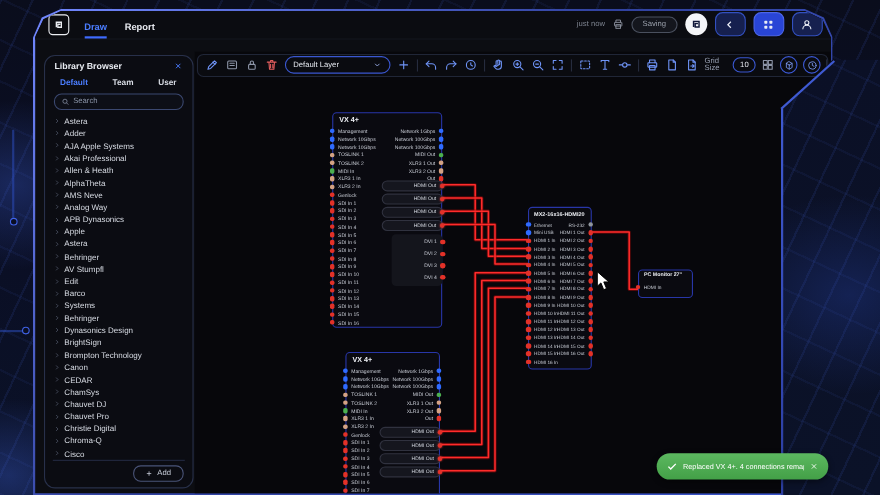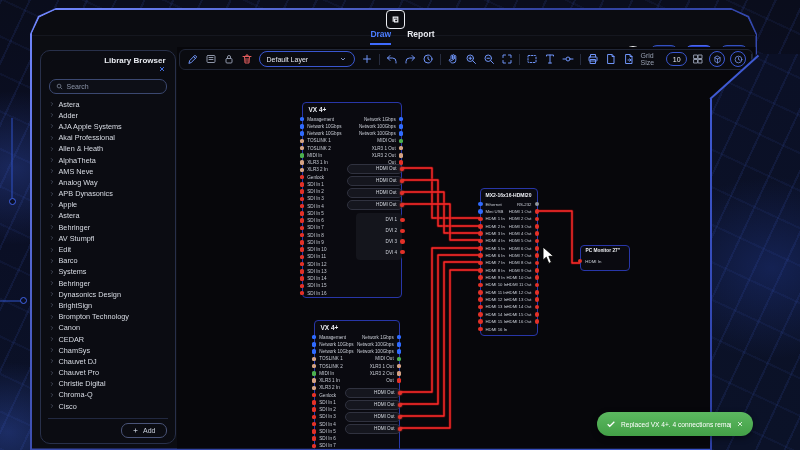--- a/index.html
+++ b/index.html
@@ -26,21 +26,21 @@
     clip-path:polygon(0 100%,0 25px,8px 8px,25px 0,calc(100% - 25px) 0,calc(100% - 8px) 8px,100% 25px,100% 100%);}
 
   .menubar{height:12px;display:flex;align-items:center;gap:10px;padding-left:10px;position:relative;
     background:#0a0b0f;font-size:7.5px;color:#d3d7df;}
   .menu-app-icon{width:6px;height:6px;border:1px solid #cfd3da;border-radius:1.5px;flex:none;}
   .menu-item{cursor:default;}
   .win-title{position:absolute;left:calc(50% + 32px);transform:translateX(-50%);top:1.5px;display:flex;gap:5px;
     font-size:7.5px;font-weight:700;color:#f0f2f6;white-space:nowrap;}
 
   .headerbar{height:25px;display:flex;align-items:center;padding:0 8px 0 12px;background:#0b0c11;
-    border-bottom:1px solid #15171f;flex-direction:column;}
+    border-bottom:1px solid #15171f;}
   .logo-badge{width:17px;height:17px;border:1.6px solid #eceef3;border-radius:4px;display:flex;
     align-items:center;justify-content:center;color:#eceef3;flex:none;}
   .logo-badge svg{width:11px;height:11px;}
   .tabs{display:flex;gap:16px;margin-left:14px;height:100%;align-items:flex-end;}
   .tab{font-size:8.5px;font-weight:700;padding-bottom:4px;border-bottom:2.5px solid transparent;}
   .tab.active{color:#4b7dff;border-bottom-color:#3e6bff;}
   .tab.inactive{color:#e8eaf0;}
   .hdr-right{margin-left:auto;display:flex;align-items:center;gap:7px;}
   .saved-time{font-size:7px;color:#7d838f;}
   .hdr-ic{width:10px;height:10px;color:#8d93a0;display:flex;}
@@ -52,21 +52,21 @@
   .hdr-btn{width:26px;height:20px;border-radius:7px;display:flex;align-items:center;justify-content:center;
     color:#e9ecf5;background:#16204f;border:1px solid #3350c0;}
   .hdr-btn.bright{background:#2945d6;border-color:#4c66e8;}
   .hdr-btn svg{width:11px;height:11px;}
 
   .content{position:absolute;top:37px;left:0;right:0;bottom:0;}
 
   
   .library-panel{position:absolute;left:8px;top:3px;width:134px;bottom:5px;background:#0b0c12;
     border:1px solid #28304a;border-radius:10px;display:flex;flex-direction:column;overflow:hidden;}
-  .lib-head{display:flex;align-items:flex-end;padding:5px 9px 3px;font-size:8px;font-weight:700;color:#e8ebf1;flex-direction:column;}
+  .lib-head{display:flex;align-items:center;padding:5px 9px 3px;font-size:8px;font-weight:700;color:#e8ebf1;}
   .lib-close{margin-left:auto;width:8px;height:8px;color:#4b7dff;display:flex;}
   .lib-tabs{display:flex;justify-content:space-between;padding:2px 14px 3px;font-size:7.5px;font-weight:700;}
   .lib-tab{color:#d9dde5;}
   .lib-tab.active{color:#4b7dff;}
   .lib-search{margin:3px 8px 4px;height:13px;border:1px solid #3b4870;border-radius:7px;display:flex;
     align-items:center;gap:4px;padding:0 6px;background:#0d0f17;color:#8a93a6;font-size:7px;}
   .lib-search .icon{width:7px;height:7px;display:flex;color:#8a93a6;}
   .lib-list{flex:1;overflow:hidden;padding:1px 4px 0;}
   .lib-row{display:flex;align-items:center;gap:4px;height:11.2px;padding-left:4px;font-size:7.3px;
     color:#d9dde5;white-space:nowrap;}
@@ -215,20 +215,25 @@
 
     <div class="library-panel">
       <div class="lib-head">
         <span>Library Browser</span>
         <span class="lib-close">
               <svg viewBox="0 0 24 24" fill="none" stroke="currentColor" stroke-width="2.6">
                 <path d="M6 6l12 12M18 6L6 18"></path>
               </svg>
             </span>
       </div>
+      <div class="lib-tabs" id="lib-tabs">
+            <span class="lib-tab active">Default</span>
+            <span class="lib-tab">Team</span>
+            <span class="lib-tab">User</span>
+          </div>
       <div class="lib-search">
         <span class="icon">
               <svg viewBox="0 0 24 24" fill="none" stroke="currentColor" stroke-width="2.4">
                 <circle cx="10.5" cy="10.5" r="6.5"></circle>
                 <path d="M15.5 15.5L21 21"></path>
               </svg>
             </span>
         <span>Search</span>
       </div>
       <div class="lib-list" id="lib-list">

